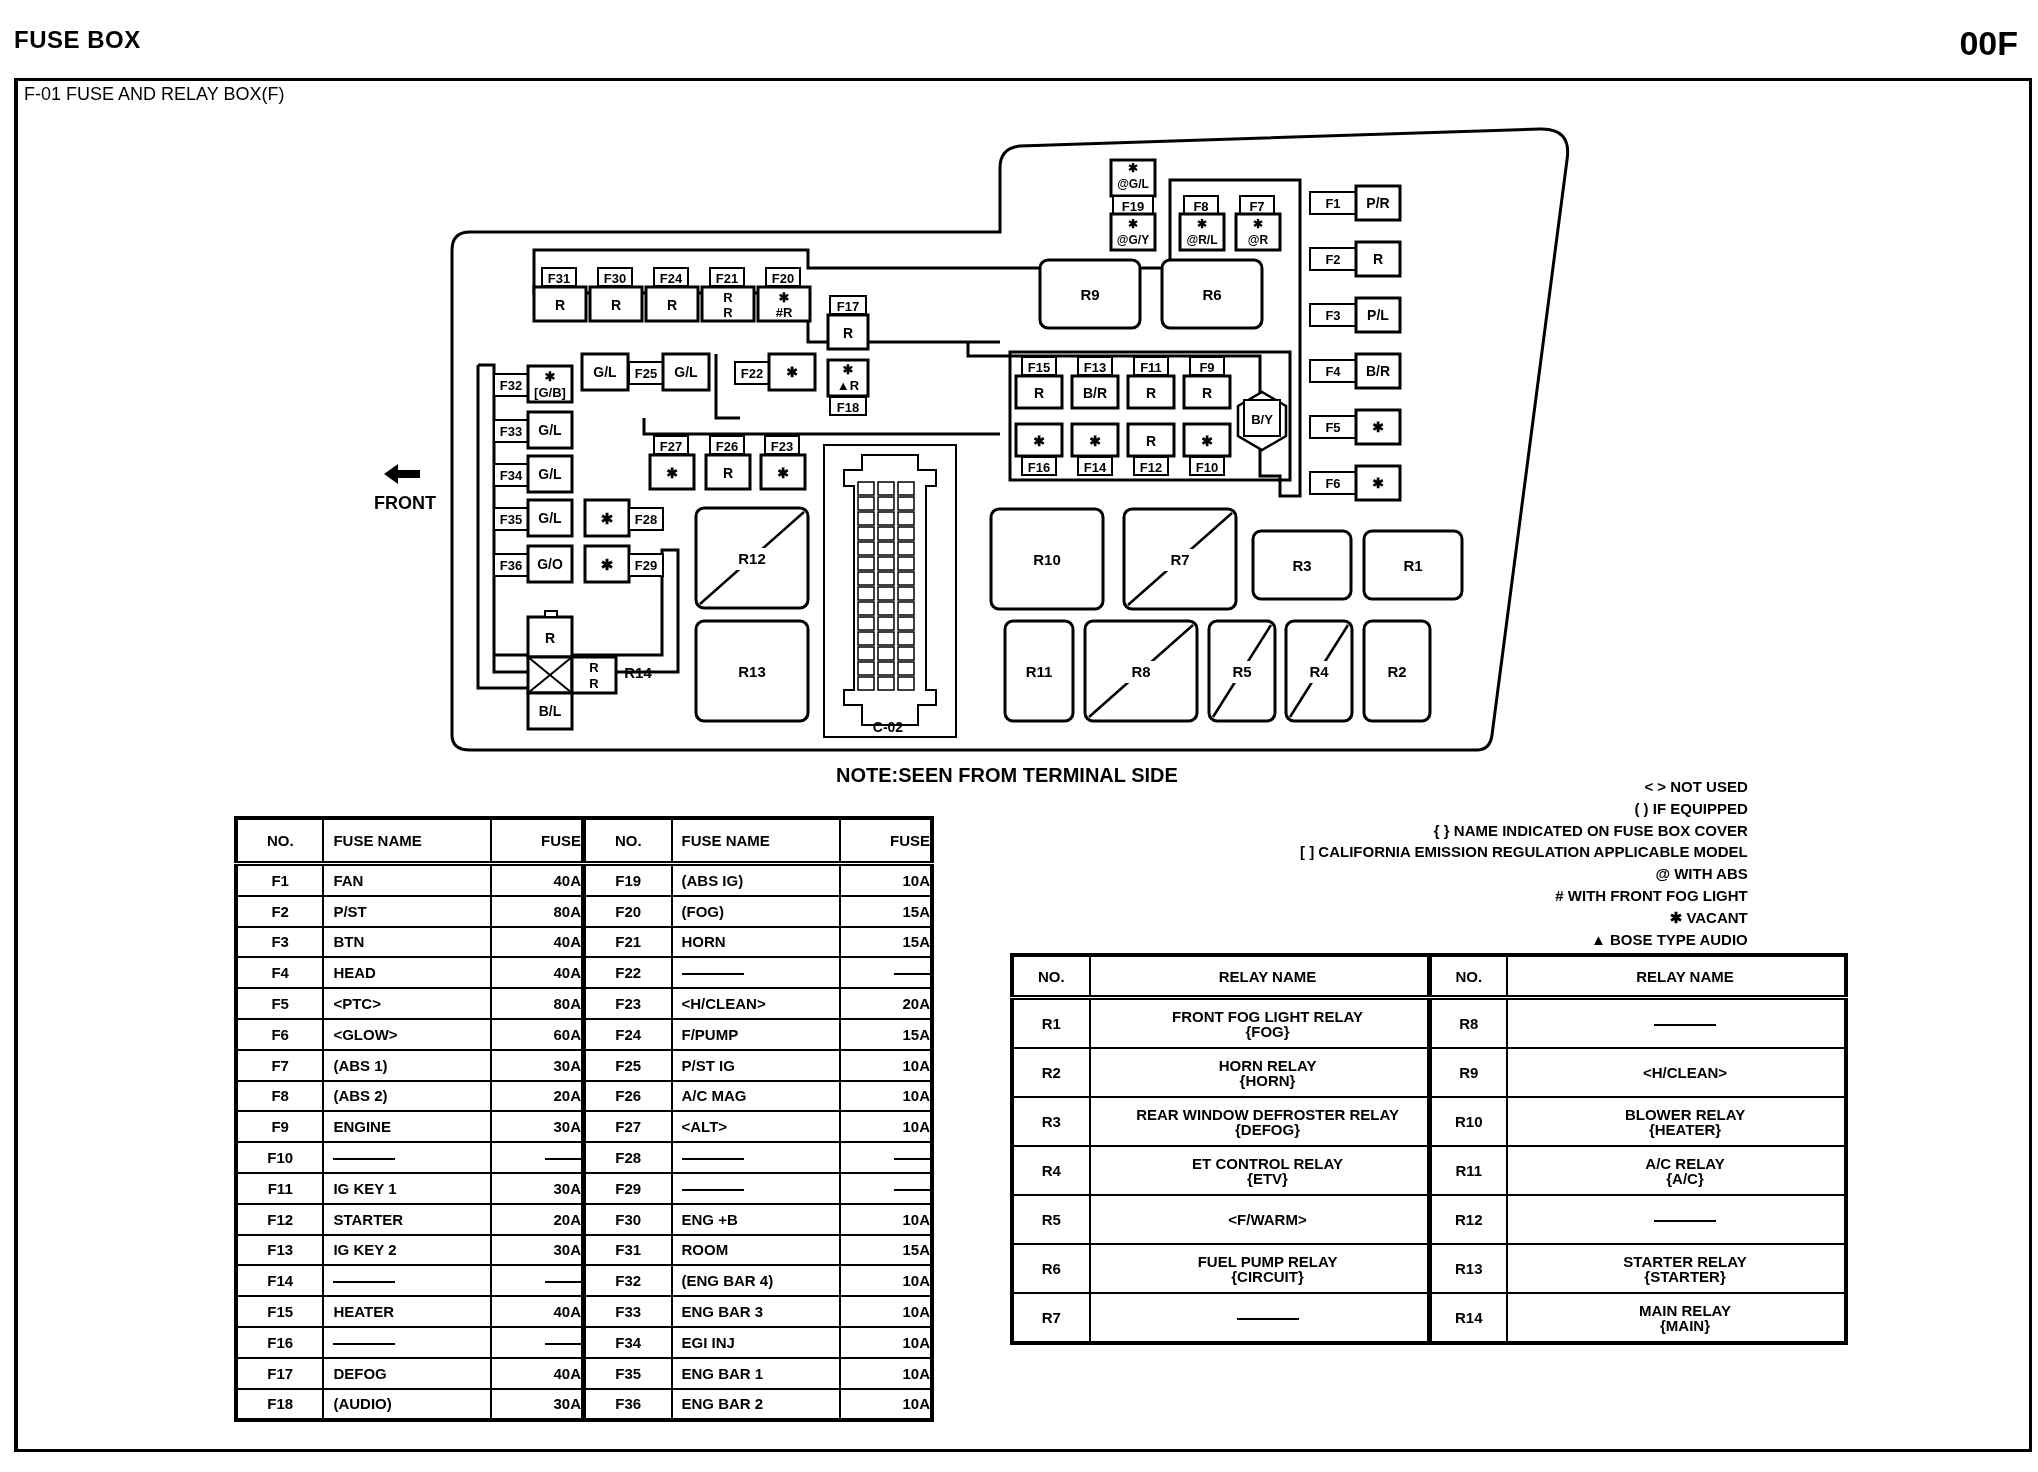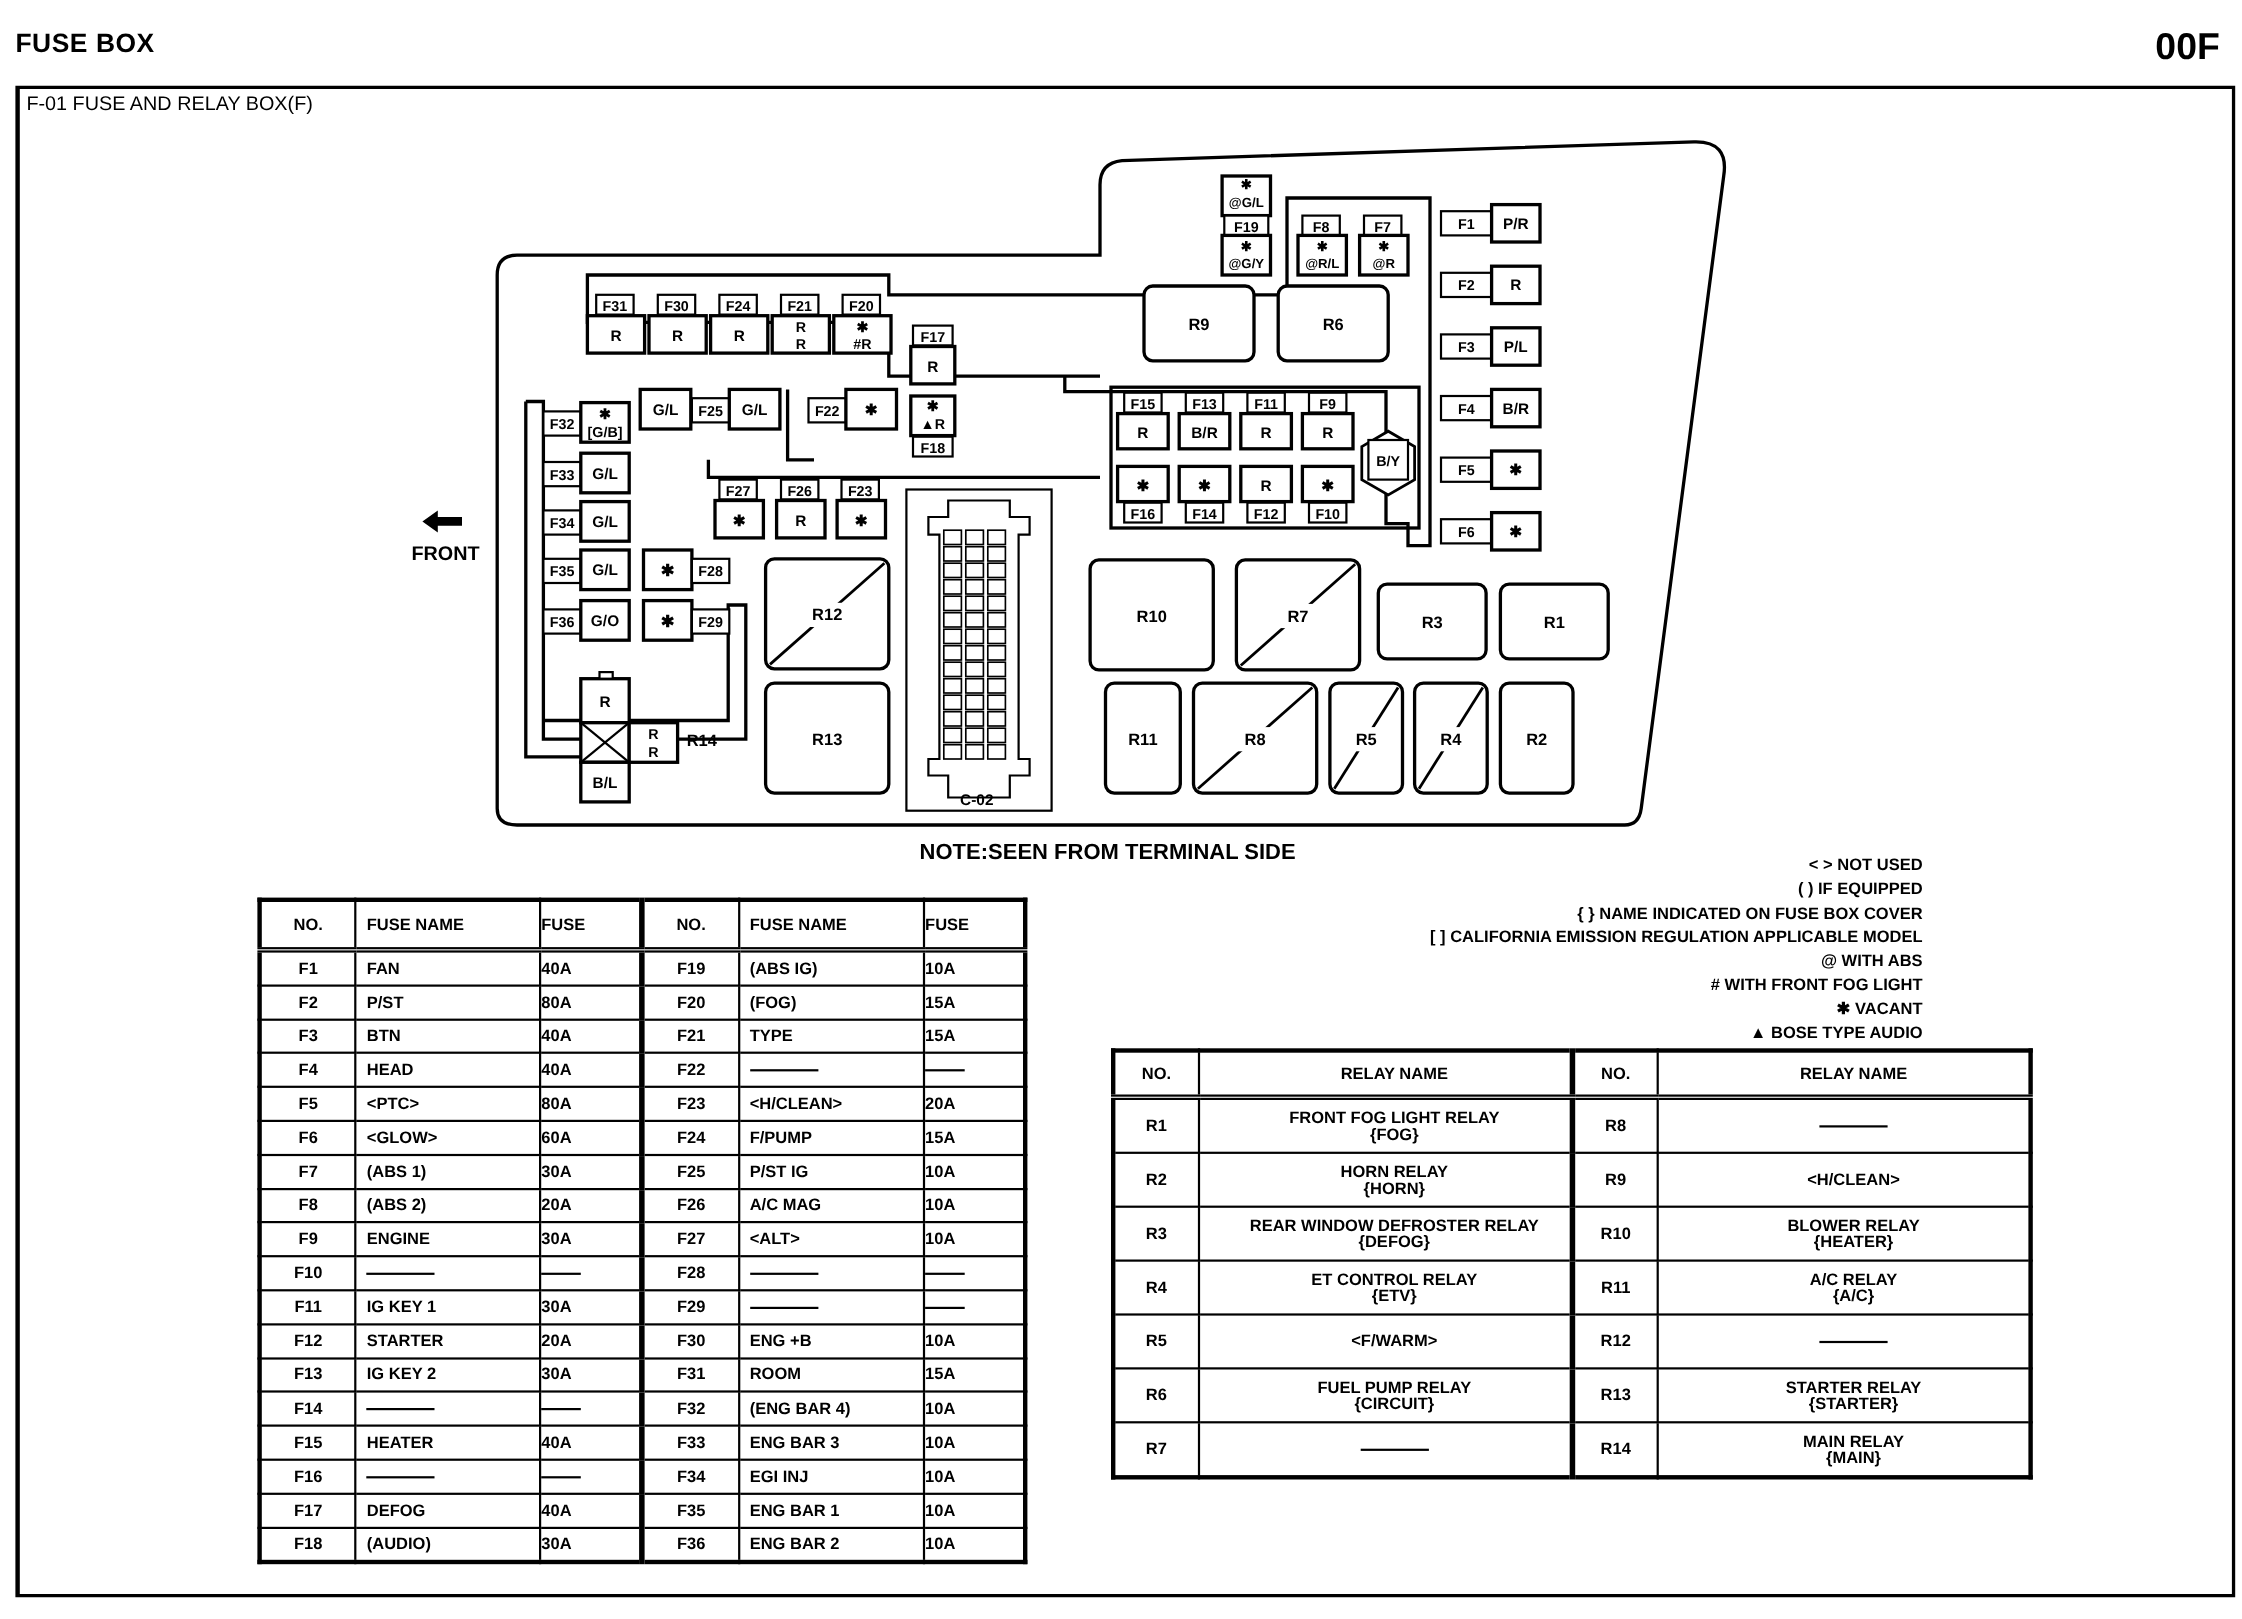--- a/index.html
+++ b/index.html
@@ -16,21 +16,21 @@
   #note { left:836px; top:764px; font-size:20px; font-weight:bold; }
   #legend { left:1300px; top:776px; font-size:15px; font-weight:bold; line-height:21.8px; }
   #legend div { white-space:nowrap;text-align:right; }
   table { border-collapse:collapse; position:absolute; font-size:15px; font-weight:bold; }
   table td, table th { border:2px solid #000; padding:0; }
   #fuse-table { left:234px; top:816px; width:700px; border:4px solid #000; }
   #fuse-table th { height:41px; font-weight:bold; border-bottom:5px double #000; }
   #fuse-table td { height:28.8px; }
   #fuse-table .c-no { width:88px; text-align:center; }
   #fuse-table .c-name { width:162px; text-align:left; padding-left:9px; }
-  #fuse-table .c-amp { width:92px; text-align:left; }
+  #fuse-table .c-amp { width:92px; text-align:right; }
   #fuse-table .sep { border-left:5px solid #000; }
   #relay-table { left:1010px; top:953px; width:838px; border:4px solid #000; }
   #relay-table th { height:38px; border-bottom:5px double #000; }
   #relay-table td { height:47px; line-height:15px; }
   #relay-table .r-no { width:75px; text-align:center; }
   #relay-table .r-name { width:320px; text-align:center; padding-left:18px; }
   #relay-table .sep { border-left:5px solid #000; }
   th.lft { text-align:left; padding-left:18px; }
   .dash { display:inline-block; width:62px; border-top:2px solid #000; vertical-align:middle; }
   .dash.short { width:36px; }
@@ -352,21 +352,21 @@
         <td class="c-amp">80A</td>
         <td class="c-no sep">F20</td>
         <td class="c-name">(FOG)</td>
         <td class="c-amp">15A</td>
       </tr>
       <tr>
         <td class="c-no">F3</td>
         <td class="c-name">BTN</td>
         <td class="c-amp">40A</td>
         <td class="c-no sep">F21</td>
-        <td class="c-name">TYPE</td>
+        <td class="c-name">HORN</td>
         <td class="c-amp">15A</td>
       </tr>
       <tr>
         <td class="c-no">F4</td>
         <td class="c-name">HEAD</td>
         <td class="c-amp">40A</td>
         <td class="c-no sep">F22</td>
         <td class="c-name"><span class="dash"></span></td>
         <td class="c-amp"><span class="dash short"></span></td>
       </tr>

